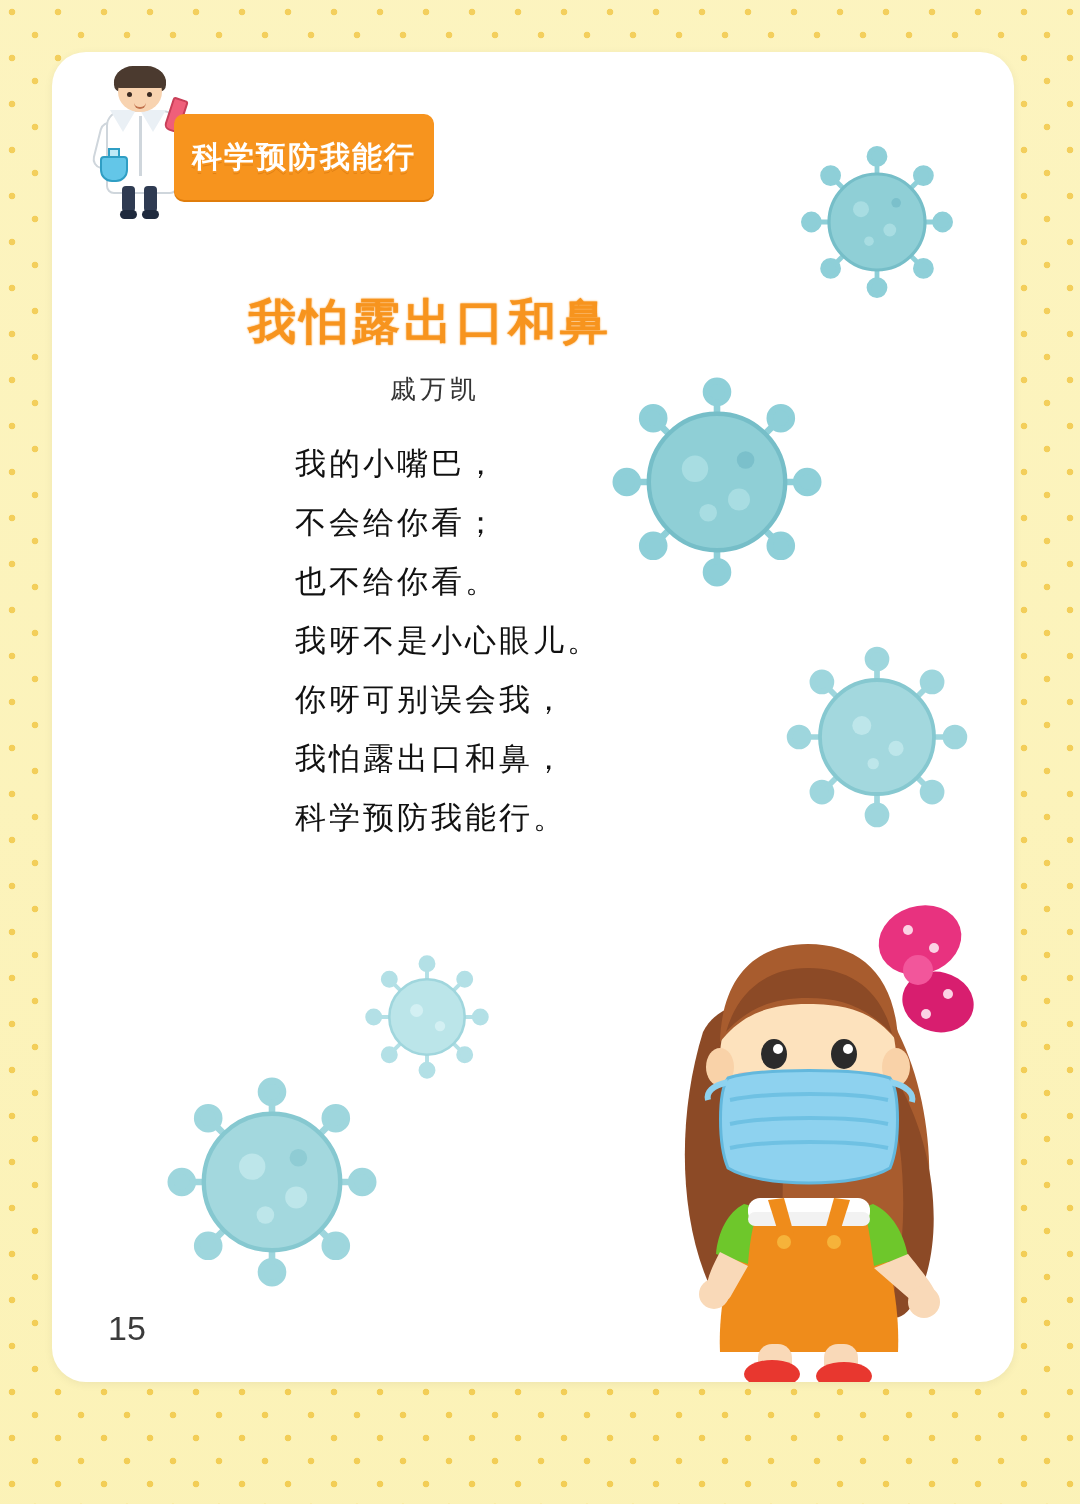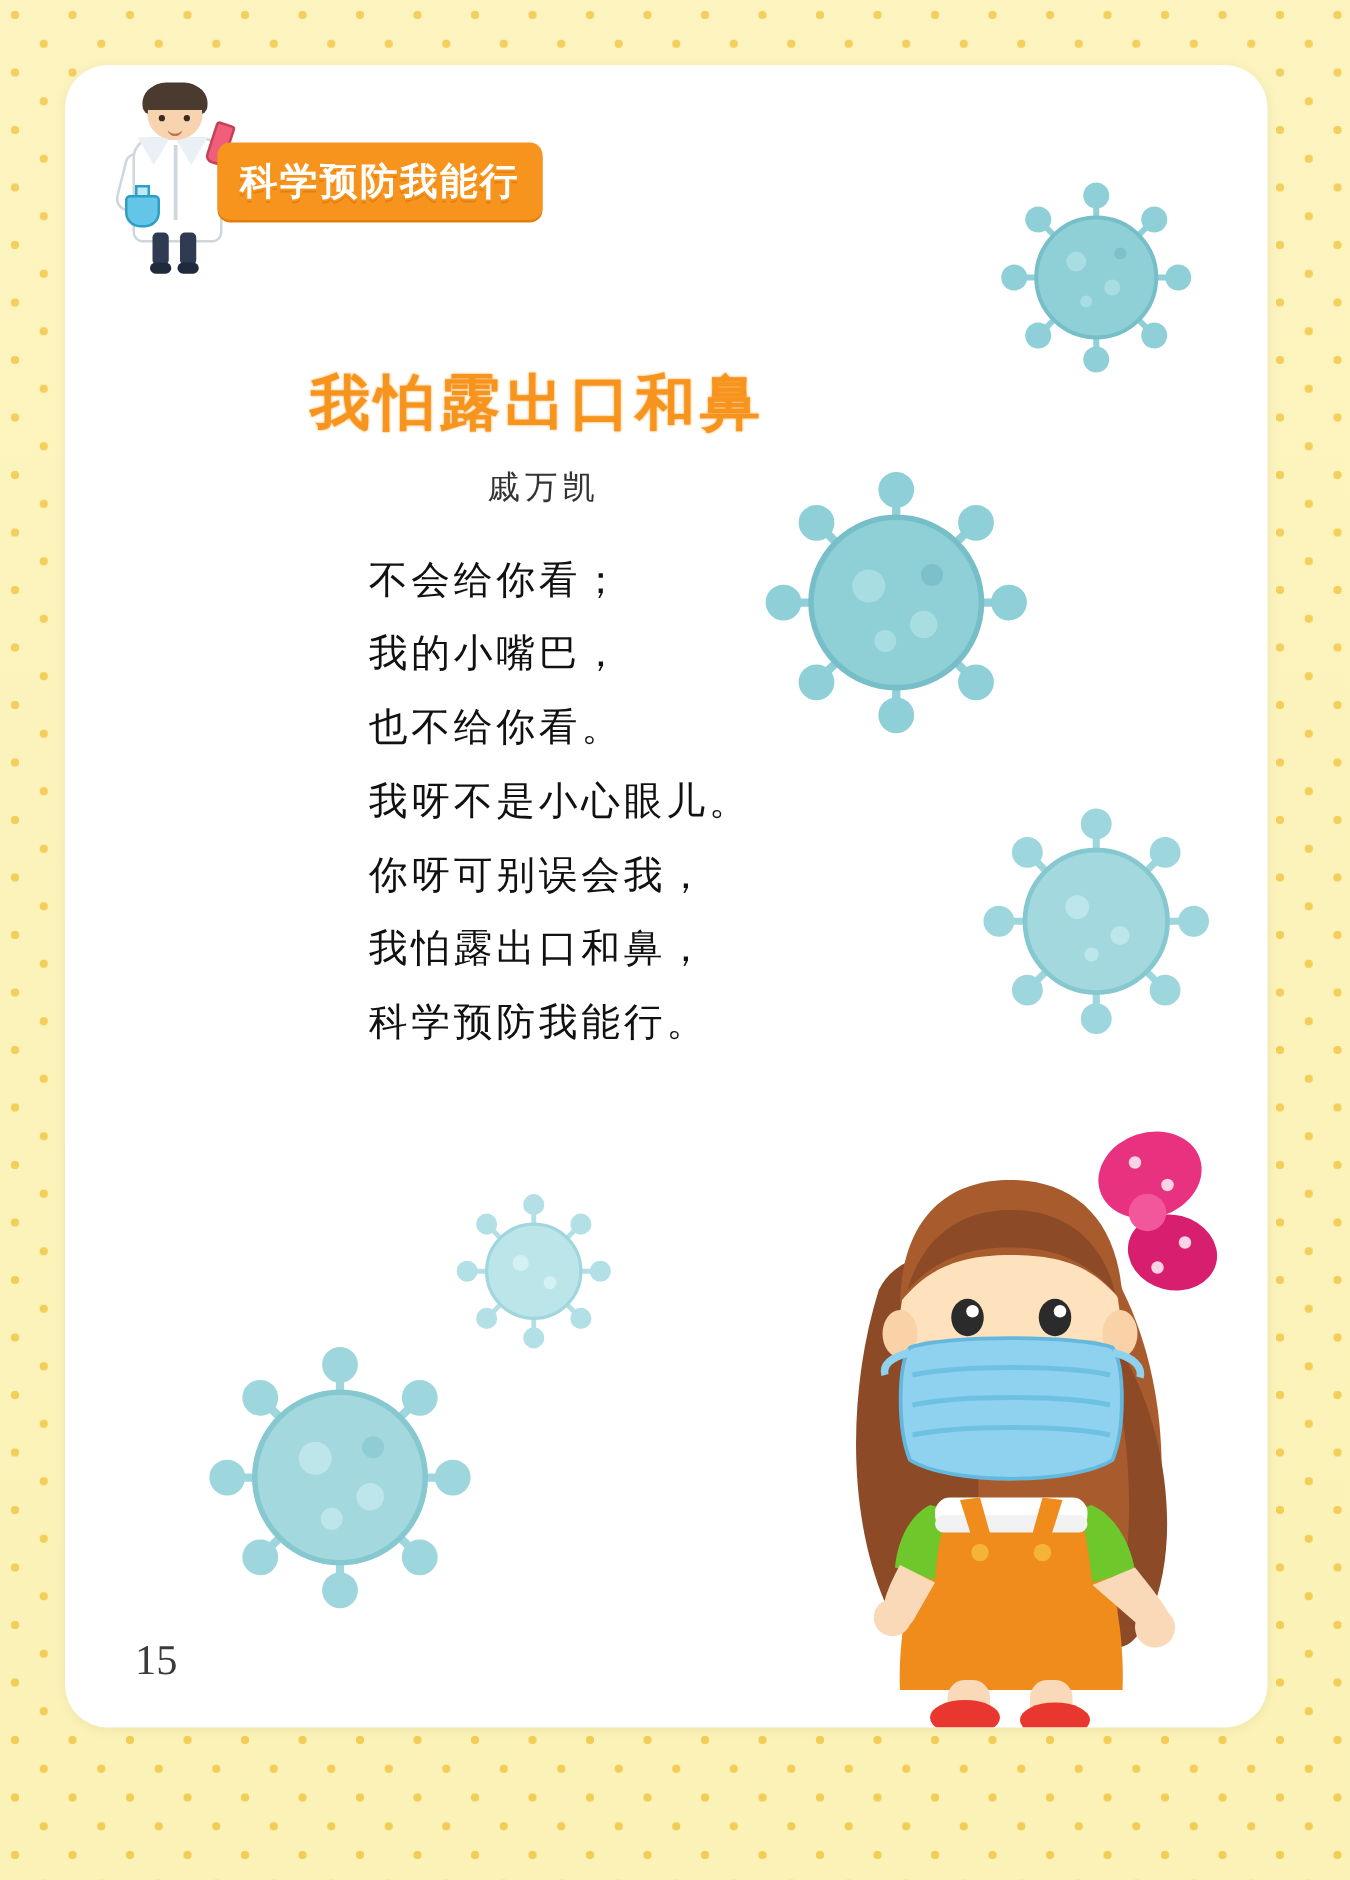--- a/index.html
+++ b/index.html
@@ -130,21 +130,21 @@
     position: absolute; top: 24px; width: 17px; height: 9px; background: #1f2a3d; border-radius: 5px;
   }
   .sci-legs .shoe.l { left: 0px; }
   .sci-legs .shoe.r { left: 22px; }
 
   .banner {
     position: absolute;
     left: 128px;
     top: 72px;
     height: 54px;
-    padding: 4px 18px;
+    padding: 16px 18px;
     background: #f7941e;
     border-radius: 10px;
     display: flex;
     align-items: center;
     box-shadow: 0 2px 0 #e07d0c;
   }
   .banner-text {
     font-size: 30px;
     font-weight: bold;
     color: #ffffff;
@@ -192,21 +192,21 @@
     white-space: nowrap;
   }
 
   
   .page-number {
     position: absolute;
     left: 56px;
     bottom: 34px;
     font-size: 34px;
     color: #3b3b3b;
-    font-family: Liberation Serif, serif;
+    font-family: Liberation Sans, sans-serif;
   }
 
   
   .virus { position: absolute; }
   .virus svg { display: block; width: 100%; height: 100%; }
 
   
   .girl {
     position: absolute;
     left: 556px;
@@ -251,22 +251,22 @@
 
       <div class="banner">
         <span class="banner-text">科学预防我能行</span>
       </div>
     </div>
 
     <div class="poem-title">我怕露出口和鼻</div>
     <div class="poem-author">戚万凯</div>
 
     <div class="poem-body">
+      <div class="poem-line">我的小嘴巴，</div>
       <div class="poem-line">不会给你看；</div>
-      <div class="poem-line">我的小嘴巴，</div>
       <div class="poem-line">也不给你看。</div>
       <div class="poem-line">我呀不是小心眼儿。</div>
       <div class="poem-line">你呀可别误会我，</div>
       <div class="poem-line">我怕露出口和鼻，</div>
       <div class="poem-line">科学预防我能行。</div>
     </div>
 
     <div class="virus" style="left:745px; top:90px; width:160px; height:160px;">
       <svg viewBox="0 0 100 100">
         <g stroke="#8ecfd8" stroke-width="3" fill="#8ecfd8">

